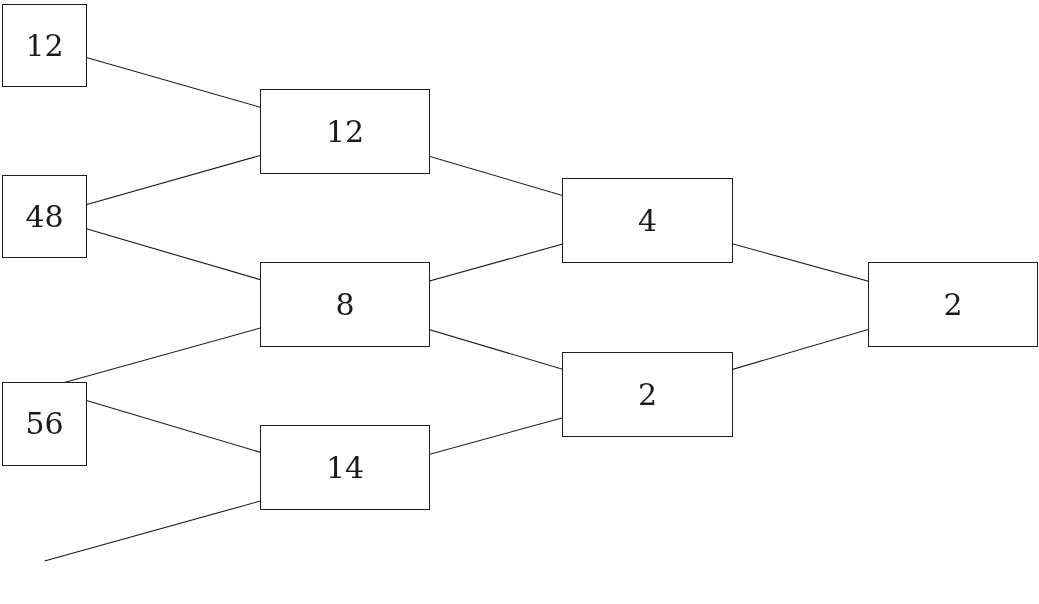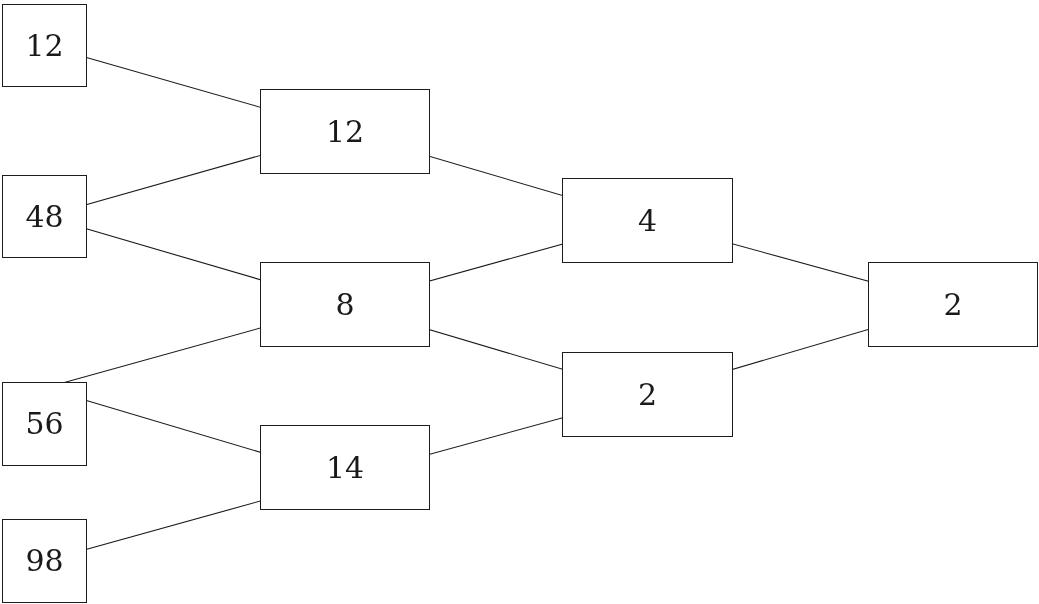--- a/index.html
+++ b/index.html
@@ -77,23 +77,20 @@
 
   <div class="node n-a12">
     <span>12</span>
   </div>
   <div class="node n-a48">
     <span>48</span>
   </div>
   <div class="node n-a56">
     <span>56</span>
   </div>
-  <div class="node n-a98">
-    <span>98</span>
-  </div>
 
   <div class="node n-b12">
     <span>12</span>
   </div>
   <div class="node n-b8">
     <span>8</span>
   </div>
   <div class="node n-b14">
     <span>14</span>
   </div>

